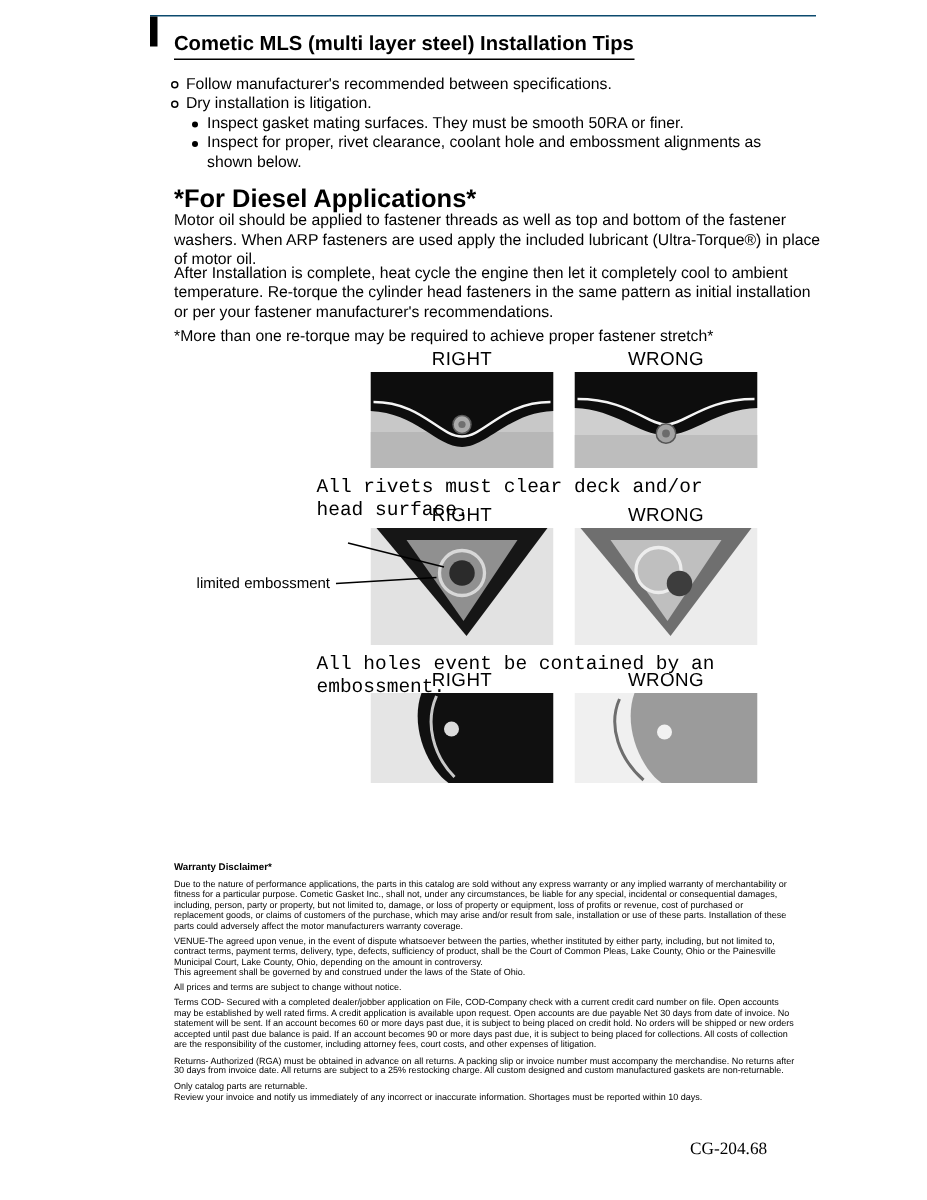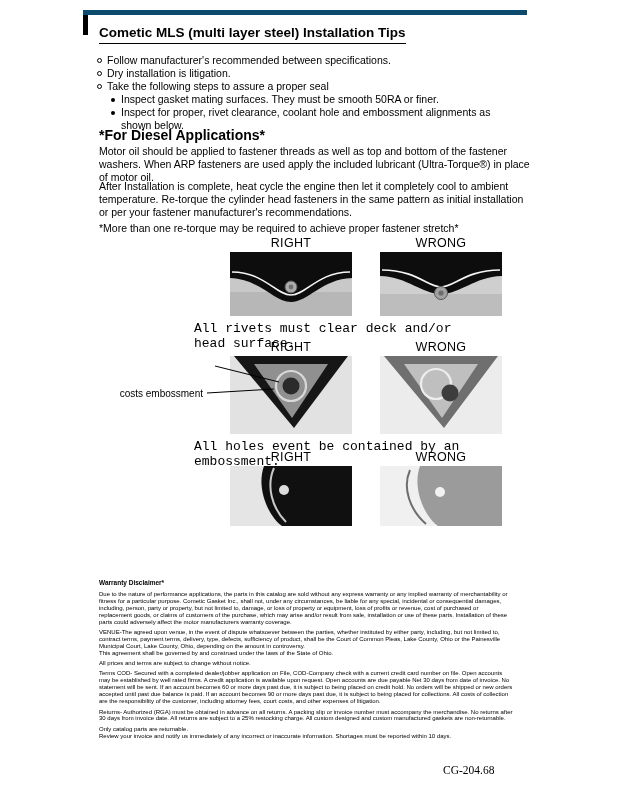--- a/index.html
+++ b/index.html
@@ -3,45 +3,45 @@
 <meta charset="utf-8">
 <style>
   * { margin:0; padding:0; box-sizing:border-box; }
   html,body { background:#fff; }
   body {
     width:618px; height:800px; position:relative;
     font-family:"Liberation Sans", sans-serif; color:#000;
     overflow:hidden;
   }
   .page {
-    position:absolute; left:83px; top:10px; width:444px; height:782px;
-    border-top:5px solid #0c4a6e;
+    position:absolute; left:100px; top:10px; width:444px; height:782px;
+    border-top:1px solid #0c4a6e;
   }
   .corner-bar { position:absolute; left:0; top:0; width:5px; height:20px; background:#000; }
 
   .title {
     position:absolute; left:16px; top:10px;
     font-size:13.5px; font-weight:bold;
     border-bottom:1.5px solid #000; padding-bottom:3px;
   }
 
   .bullets { position:absolute; left:14px; top:39px; width:424px; font-size:10.5px; line-height:13px; }
   .bullet-row { position:relative; padding-left:10px; }
   .bullet-row.sub { padding-left:24px; }
   .b-ring { position:absolute; left:0; top:4px; width:5px; height:5px; border:1px solid #000; border-radius:50%; }
   .b-dot  { position:absolute; left:14px; top:4.5px; width:4px; height:4px; background:#000; border-radius:50%; }
 
-  .diesel-heading { position:absolute; left:16px; top:112px; font-size:14px; font-weight:bold; }
+  .diesel-heading { position:absolute; left:16px; top:112px; font-size:17px; font-weight:bold; }
   .para { position:absolute; left:16px; width:432px; font-size:10.5px; line-height:13px; }
   .para1 { top:130px; }
   .para2 { top:165px; }
   .note  { position:absolute; left:16px; top:207px; width:432px; font-size:10.5px; }
 
   .figure { position:absolute; left:0; width:444px; }
-  .fig-row { margin-left:147px; display:flex; gap:28px; }
+  .fig-row { margin-left:147px; display:flex; gap:14px; }
   .fig-label { width:122px; text-align:center; font-size:12.5px; letter-spacing:0.3px; }
   .fig-row.panels { margin-top:2px; }
   .fig-row.panels svg { display:block; }
   .fig-caption { margin-left:111px; margin-top:5px; font-size:13px; width:290px;font-family:Liberation Mono, monospace; }
   .pre { white-space:pre-line; }
 
   .ann1 { position:absolute; left:0; top:15px; width:128px; text-align:right; font-size:10px; line-height:11.5px; }
   .ann2 { position:absolute; left:0; top:48px; width:120px; text-align:right; font-size:10px; }
   .leader-lines { position:absolute; left:0; top:0; pointer-events:none; }
 
@@ -60,24 +60,20 @@
   <div class="title">Cometic MLS (multi layer steel) Installation Tips</div>
 
   <div class="bullets">
     <div class="bullet-row">
       <span class="b-ring"></span>
       <span>Follow manufacturer's recommended between specifications.</span>
     </div>
     <div class="bullet-row">
       <span class="b-ring"></span>
       <span>Dry installation is litigation.</span>
-    </div>
-    <div class="bullet-row">
-      <span class="b-ring"></span>
-      <span>Take the following steps to assure a proper seal</span>
     </div>
     <div class="bullet-row sub">
       <span class="b-dot"></span>
       <span>Inspect gasket mating surfaces.  They must be smooth 50RA or finer.</span>
     </div>
     <div class="bullet-row sub">
       <span class="b-dot"></span>
       <span>Inspect for proper, rivet clearance, coolant hole and embossment alignments as shown below.</span>
     </div>
   </div>
@@ -127,21 +123,21 @@
         <circle cx="61" cy="30" r="8.5" fill="#2b2b2b"></circle>
       </svg>
       <svg width="122" height="78" viewBox="0 0 122 78">
         <rect width="122" height="78" fill="#ececec"></rect>
         <path d="M4,0 H118 L64,72 Z" fill="#6f6f6f"></path>
         <path d="M24,8 H98 L62,62 Z" fill="#bfbfbf"></path>
         <circle cx="56" cy="28" r="15" fill="none" stroke="#ededed" stroke-width="2.2"></circle>
         <circle cx="70" cy="37" r="8.5" fill="#3d3d3d"></circle>
       </svg>
     </div>
-    <div class="ann2">costs embossment</div>
+    <div class="ann2">limited embossment</div>
     <svg class="leader-lines" width="444" height="100">
       <line x1="132" y1="26" x2="196" y2="42" stroke="#000" stroke-width="1"></line>
       <line x1="124" y1="53" x2="191" y2="49" stroke="#000" stroke-width="1"></line>
     </svg>
     <div class="fig-caption">All holes event be contained by an embossment.</div>
   </div>
 
   <div class="figure" style="top:435px">
     <div class="fig-row">
       <span class="fig-label">RIGHT</span>

